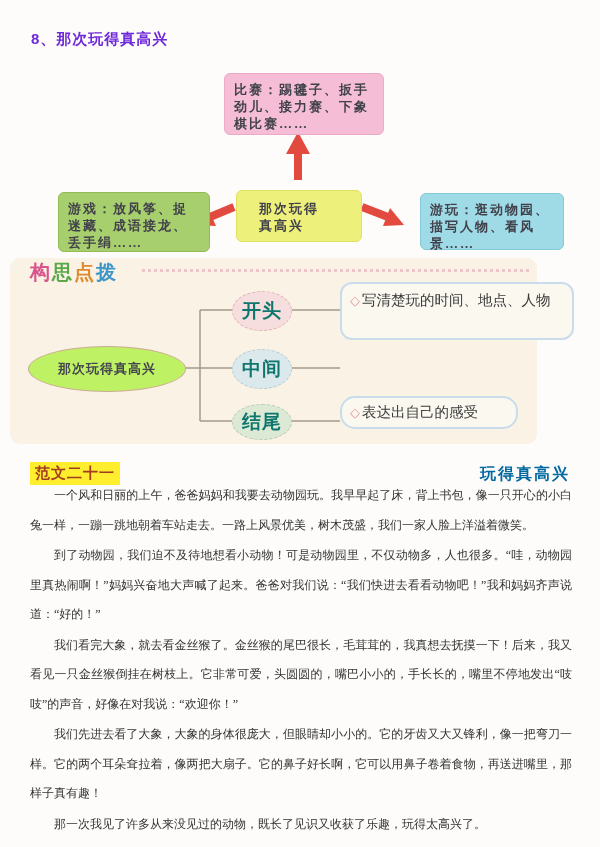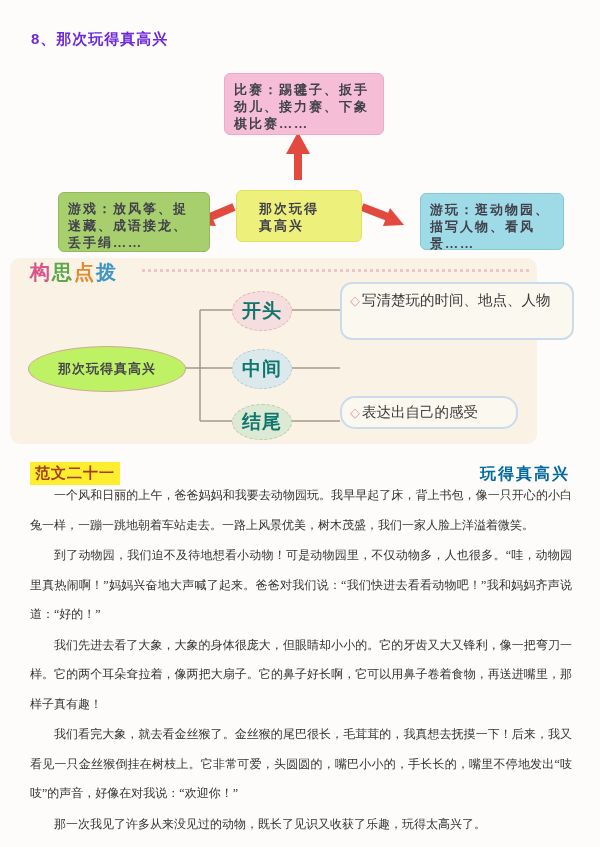--- a/index.html
+++ b/index.html
@@ -118,18 +118,18 @@
   </div>
 
   <div class="essay-head">
     <span class="essay-label">范文二十一</span>
     <span class="essay-title">玩得真高兴</span>
   </div>
 
   <div class="essay-body">
     <p>一个风和日丽的上午，爸爸妈妈和我要去动物园玩。我早早起了床，背上书包，像一只开心的小白兔一样，一蹦一跳地朝着车站走去。一路上风景优美，树木茂盛，我们一家人脸上洋溢着微笑。</p>
     <p>到了动物园，我们迫不及待地想看小动物！可是动物园里，不仅动物多，人也很多。“哇，动物园里真热闹啊！”妈妈兴奋地大声喊了起来。爸爸对我们说：“我们快进去看看动物吧！”我和妈妈齐声说道：“好的！”</p>
+    <p>我们看完大象，就去看金丝猴了。金丝猴的尾巴很长，毛茸茸的，我真想去抚摸一下！后来，我又看见一只金丝猴倒挂在树枝上。它非常可爱，头圆圆的，嘴巴小小的，手长长的，嘴里不停地发出“吱吱”的声音，好像在对我说：“欢迎你！”</p>
     <p>我们先进去看了大象，大象的身体很庞大，但眼睛却小小的。它的牙齿又大又锋利，像一把弯刀一样。它的两个耳朵耷拉着，像两把大扇子。它的鼻子好长啊，它可以用鼻子卷着食物，再送进嘴里，那样子真有趣！</p>
-    <p>我们看完大象，就去看金丝猴了。金丝猴的尾巴很长，毛茸茸的，我真想去抚摸一下！后来，我又看见一只金丝猴倒挂在树枝上。它非常可爱，头圆圆的，嘴巴小小的，手长长的，嘴里不停地发出“吱吱”的声音，好像在对我说：“欢迎你！”</p>
     <p>那一次我见了许多从来没见过的动物，既长了见识又收获了乐趣，玩得太高兴了。</p>
   </div>
 
 </div>
 
 </body></html>

